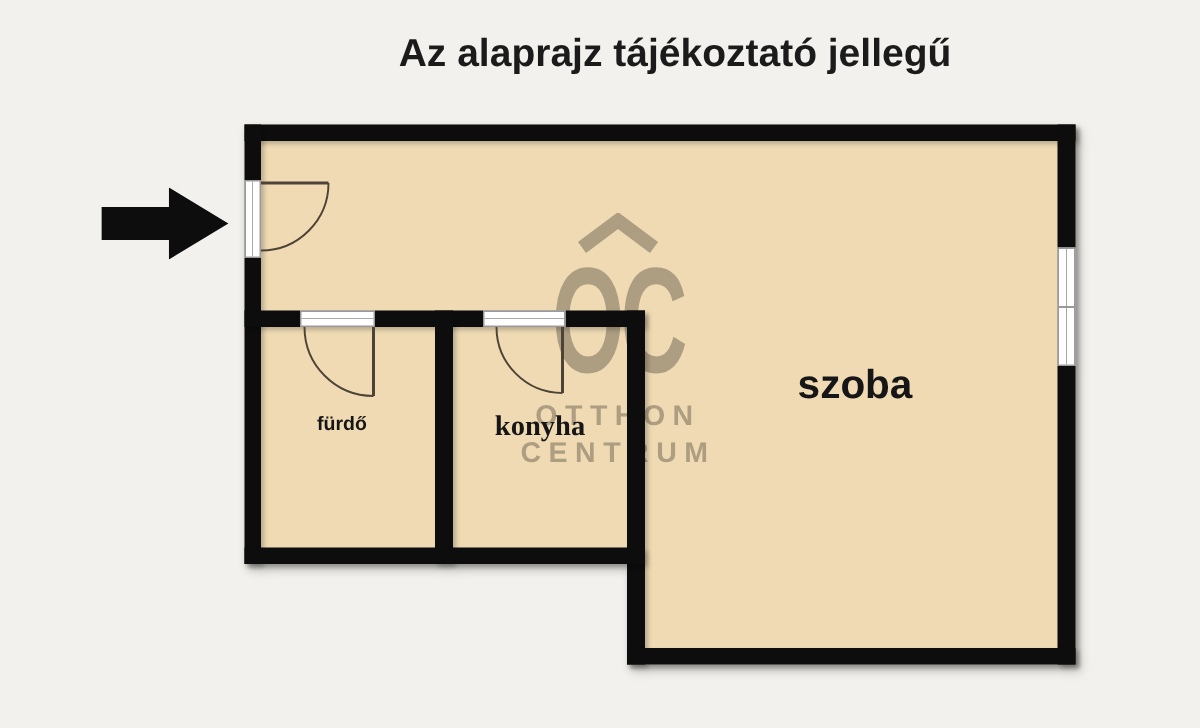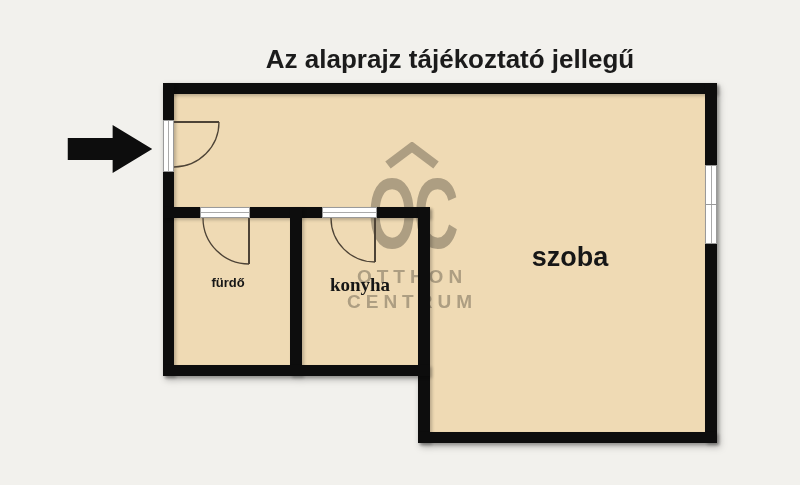--- a/index.html
+++ b/index.html
@@ -1,18 +1,18 @@
 <!DOCTYPE html>
 <html><head>
 <meta charset="utf-8">
 <style>
   html,body{margin:0;padding:0;background:#f2f1ed;}
   .page{position:relative;width:800px;height:485px;background:#f2f1ed;overflow:hidden;
         font-family:"Liberation Sans",sans-serif;}
-  .title{position:absolute;left:450px;top:44px;transform:translateX(-50%);
+  .title{position:absolute;left:450px;top:20px;transform:translateX(-50%);
          margin:0;font-size:26px;font-weight:bold;color:#1b1b1b;white-space:nowrap;text-align:center;}
   .plan{position:absolute;left:0;top:0;width:800px;height:485px;
         filter:drop-shadow(2px 3px 3px rgba(0,0,0,0.28));}
   .fill{position:absolute;background:#efdab4;}
   .wall{position:absolute;background:#0d0d0d;box-shadow:2px 2px 3px rgba(0,0,0,0.22);}
   .opening{position:absolute;background-color:#ffffff;border:1px solid #9a9a9a;
            box-sizing:border-box;}
   .opening.v{background-image:linear-gradient(to right,transparent 0 45%,#aaa 45% 55%,transparent 55%);}
   .opening.h{background-image:linear-gradient(to bottom,transparent 0 45%,#aaa 45% 55%,transparent 55%);}
   .opening.win{background-image:

